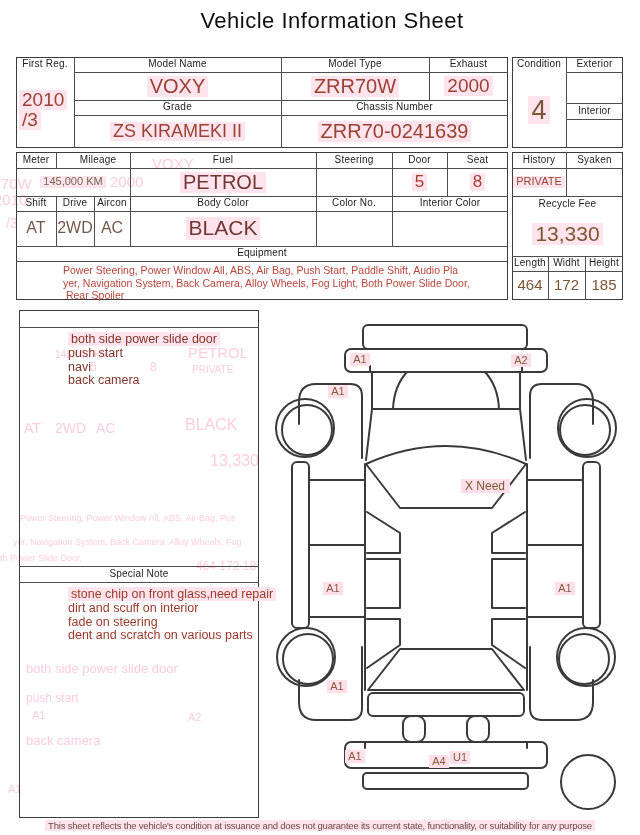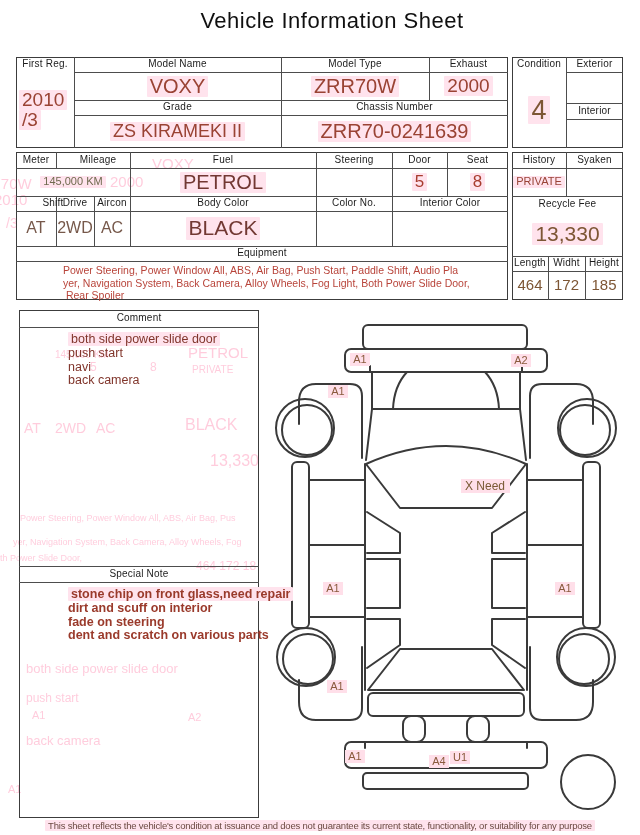--- a/index.html
+++ b/index.html
@@ -12,21 +12,21 @@
   .lbl{font-size:10px;color:#1c1c1c;letter-spacing:0.2px;}
   .v-red{color:#9a4334;}
   .v-maroon{color:#723833;}
   .v-brown{color:#7d5634;}
   .v-olive{color:#6f6a4e;}
   .v-gray{color:#76584a;}
   .v-red2{color:#a83c2e;}
   .v-priv{color:#994436;}
   .equip{color:#b8443a;font-size:10.5px;line-height:12.6px;text-align:left;}
   .cmt{color:#80352b;font-size:12.5px;line-height:13.8px;}
-  .note{color:#9a3a2b;font-size:12.5px;line-height:13.8px;font-weight:bold;}
+  .note{color:#9a3a2b;font-size:12.5px;line-height:13.8px;}
   .hl{background:#ffe3ed;padding:0 3px;border-radius:1px;}
   .ghost{position:absolute;color:#ffaec8;opacity:0.62;white-space:nowrap;z-index:1;line-height:1;}
   .title{position:absolute;left:0;top:8px;width:640px;text-align:center;font-size:22px;
          color:#101010;letter-spacing:0.5px;z-index:3;margin-left:12px;}
   .footer{position:absolute;left:0;top:820px;width:640px;text-align:center;font-size:9.5px;
           letter-spacing:-0.2px;color:#6b4a42;z-index:3;}
   .txtblock{position:absolute;z-index:3;text-align:left;margin-left:42px;}
   svg.diagram{position:absolute;left:266px;top:312px;z-index:2;}
   svg text{font-family:"Liberation Sans",sans-serif;}
 </style>
@@ -140,21 +140,21 @@
   <div class="cell v-maroon" style="left:130px;top:168px;width:186px;height:28px;font-size:20px;">
       <span class="hl">PETROL</span>
     </div>
   <div class="cell v-red2" style="left:392px;top:168px;width:55px;height:28px;font-size:17px;">
       <span class="hl">5</span>
     </div>
   <div class="cell v-red2" style="left:447px;top:168px;width:61px;height:28px;font-size:17px;">
       <span class="hl">8</span>
     </div>
 
-  <div class="cell lbl" style="left:16px;top:196px;width:40px;height:15px;margin-left:17px;">Shift</div>
+  <div class="cell lbl" style="left:16px;top:196px;width:40px;height:15px;">Shift</div>
   <div class="cell lbl" style="left:56px;top:196px;width:38px;height:15px;">Drive</div>
   <div class="cell lbl" style="left:94px;top:196px;width:36px;height:15px;">Aircon</div>
   <div class="cell lbl" style="left:130px;top:196px;width:186px;height:15px;">Body Color</div>
   <div class="cell lbl" style="left:316px;top:196px;width:76px;height:15px;">Color No.</div>
   <div class="cell lbl" style="left:392px;top:196px;width:116px;height:15px;">Interior Color</div>
 
   <div class="cell v-gray" style="left:16px;top:211px;width:40px;height:35px;font-size:16px;">AT</div>
   <div class="cell v-gray" style="left:56px;top:211px;width:38px;height:35px;font-size:16px;">2WD</div>
   <div class="cell v-gray" style="left:94px;top:211px;width:36px;height:35px;font-size:16px;">AC</div>
   <div class="cell v-maroon" style="left:130px;top:211px;width:186px;height:35px;font-size:21px;">
@@ -187,21 +187,20 @@
       <span class="hl">13,330</span>
     </div>
   <div class="cell lbl" style="left:512px;top:256px;width:36px;height:15px;">Length</div>
   <div class="cell lbl" style="left:548px;top:256px;width:37px;height:15px;">Widht</div>
   <div class="cell lbl" style="left:585px;top:256px;width:38px;height:15px;">Height</div>
   <div class="cell v-brown" style="left:512px;top:271px;width:36px;height:28px;font-size:15px;">464</div>
   <div class="cell v-brown" style="left:548px;top:271px;width:37px;height:28px;font-size:15px;">172</div>
   <div class="cell v-brown" style="left:585px;top:271px;width:38px;height:28px;font-size:15px;">185</div>
 
   <div class="box" style="left:19px;top:310px;width:240px;height:508px;"></div>
-  <div class="cell lbl" style="left:19px;top:310px;width:240px;height:17px;">Comment</div>
   <div class="ln" style="left:19px;top:327px;width:240px;height:1px;"></div>
   <div class="txtblock cmt" style="left:26px;top:333px;width:228px;">
     <div><span class="hl">both side power slide door</span></div>
     <div>push start</div>
     <div>navi</div>
     <div>back camera</div>
   </div>
   <div class="ln" style="left:19px;top:566px;width:240px;height:1px;"></div>
   <div class="cell lbl" style="left:19px;top:567px;width:240px;height:15px;">Special Note</div>
   <div class="ln" style="left:19px;top:582px;width:240px;height:1px;"></div>

